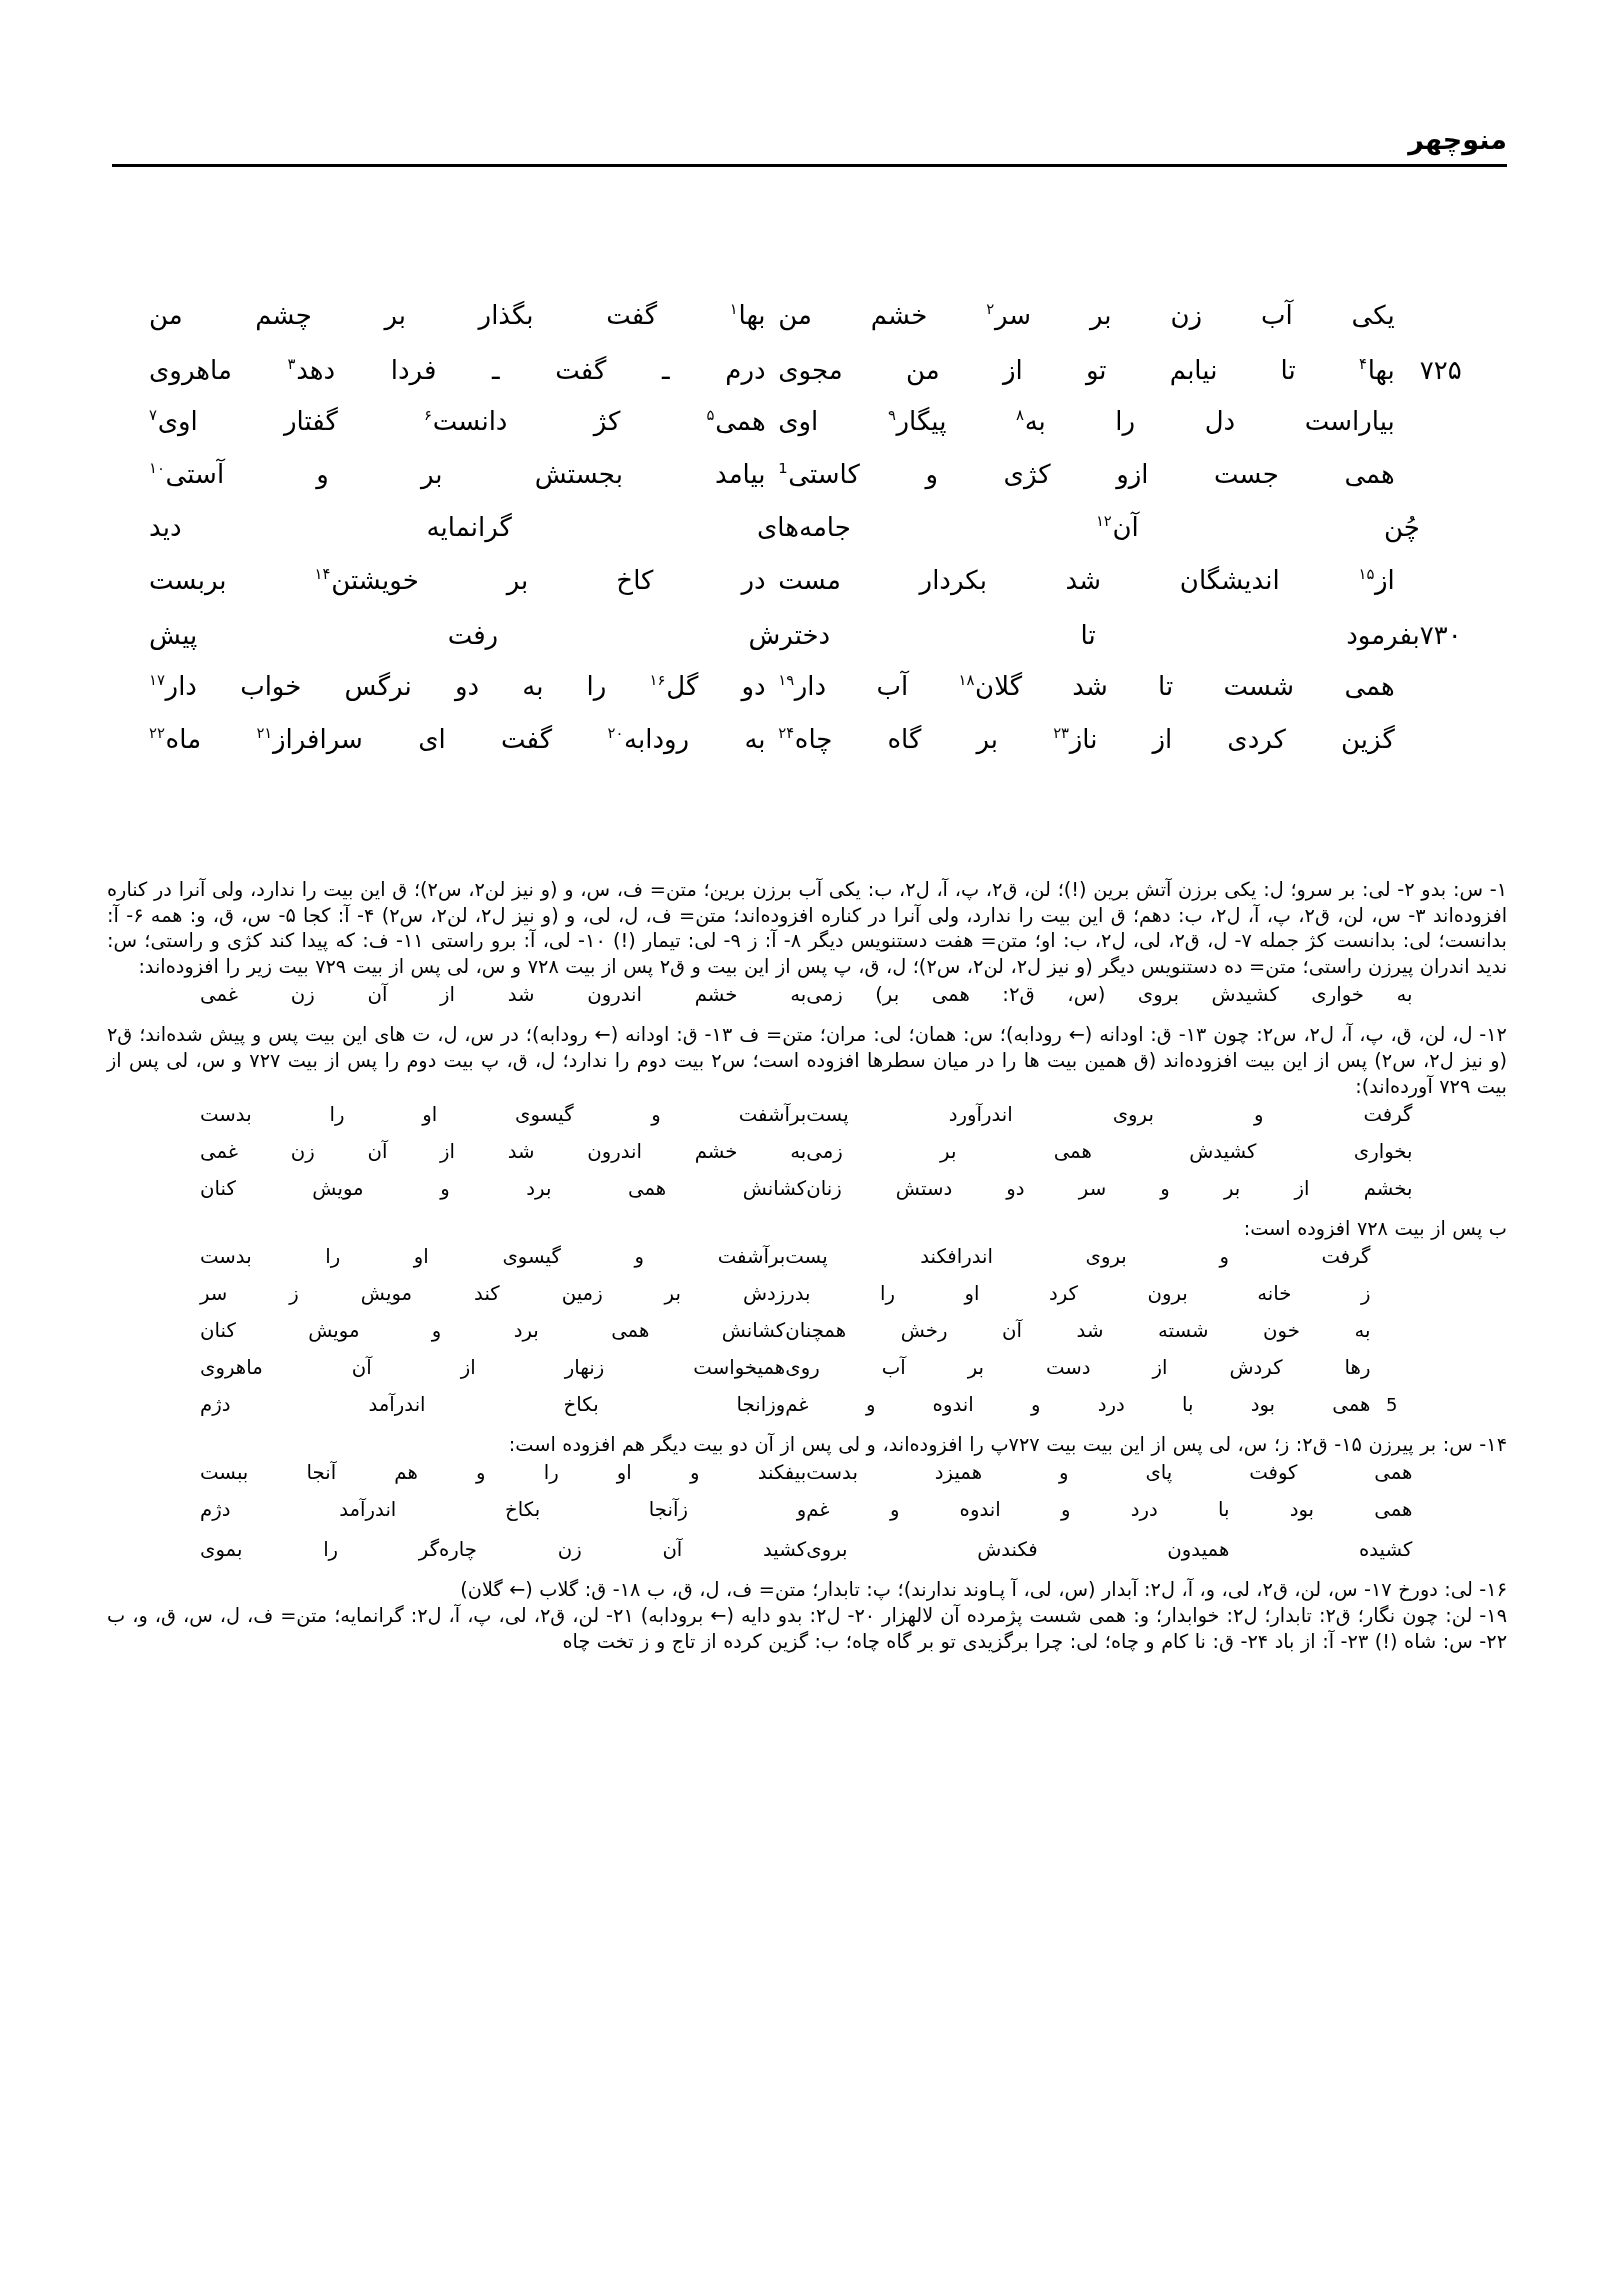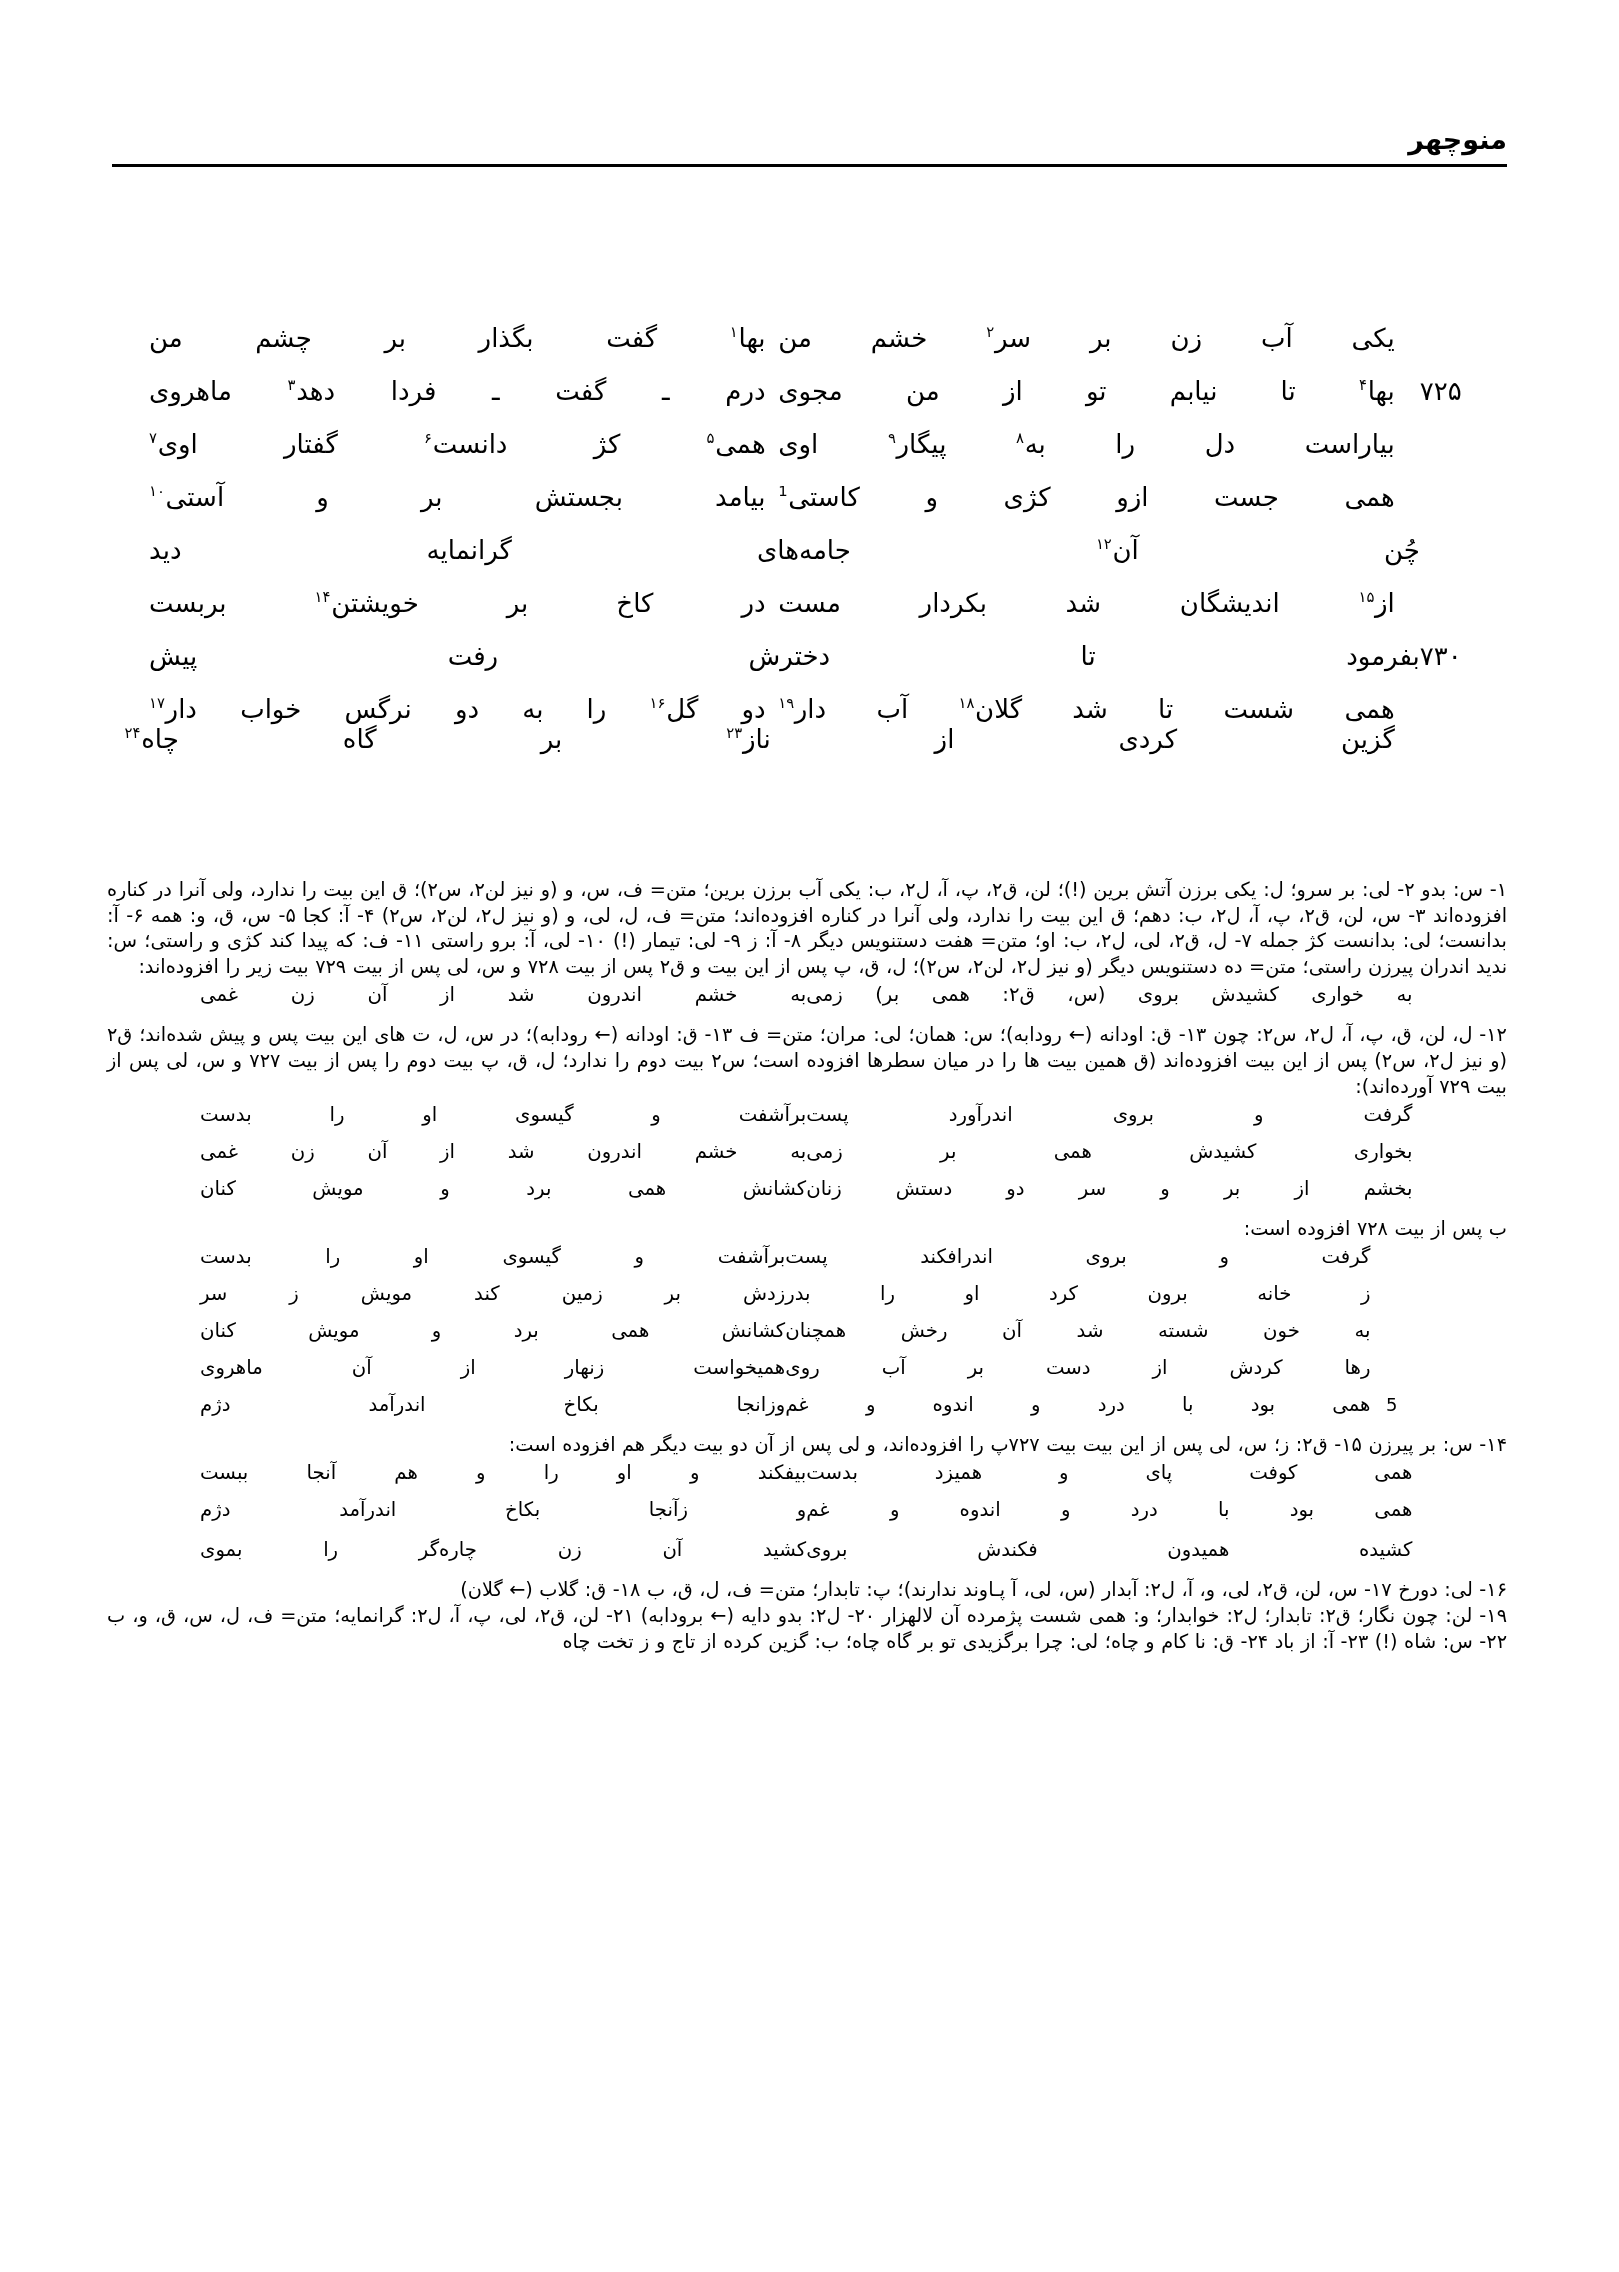--- a/index.html
+++ b/index.html
@@ -65,21 +65,21 @@
     letter-spacing: 0.7px;
   }
   .hemistich {
     flex: 1 1 0;
     text-align: justify;
     text-align-last: justify;
     white-space: nowrap;
     font-size: 26px;
     line-height: 1.0;
   }
-  .hemistich.right { padding-left: 37px; margin-top: 23px; }
+  .hemistich.right { padding-left: 37px; }
   .hemistich.left  { padding-right: 25px; padding-left: 12.6px; }
 
   sup.fn {
     font-size: 14.8px;
     vertical-align: super;
     line-height: 0;
     margin-right: 0.7px;
   }
 
   
@@ -196,20 +196,21 @@
 
     <div class="verse-row">
       <div class="verse-num"></div>
       <div class="hemistich left">همی شست تا شد گلان<sup class="fn">۱۸</sup> آب دار<sup class="fn">۱۹</sup></div>
       <div class="hemistich right">دو گل<sup class="fn">۱۶</sup> را به دو نرگس خواب دار<sup class="fn">۱۷</sup></div>
     </div>
 
     <div class="verse-row">
       <div class="verse-num"></div>
       <div class="hemistich left">گزین کردی از ناز<sup class="fn">۲۳</sup> بر گاه چاه<sup class="fn">۲۴</sup></div>
+      <div class="hemistich right">به رودابه<sup class="fn">۲۰</sup> گفت ای سرافراز<sup class="fn">۲۱</sup> ماه<sup class="fn">۲۲</sup></div>
     </div>
 
   </div>
 
   <div class="apparatus">
 
     <p class="app-para">۱- س: بدو    ۲- لی: بر سرو؛ ل: یکی برزن آتش برین (!)؛ لن، ق۲، پ، آ، ل۲، ب: یکی آب برزن برین؛ متن= ف، س، و (و نیز لن۲، س۲)؛ ق این بیت را ندارد، ولی آنرا در کناره افزوده‌اند    ۳- س، لن، ق۲، پ، آ، ل۲، ب: دهم؛ ق این بیت را ندارد، ولی آنرا در کناره افزوده‌اند؛ متن= ف، ل، لی، و (و نیز ل۲، لن۲، س۲)    ۴- آ: کجا    ۵- س، ق، و: همه    ۶- آ: بدانست؛ لی: بدانست کژ جمله    ۷- ل، ق۲، لی، ل۲، ب: او؛ متن= هفت دستنویس دیگر    ۸- آ: ز    ۹- لی: تیمار (!)    ۱۰- لی، آ: برو راستی    ۱۱- ف: که پیدا کند کژی و راستی؛ س: ندید اندران پیرزن راستی؛ متن= ده دستنویس دیگر (و نیز ل۲، لن۲، س۲)؛ ل، ق، پ پس از این بیت و ق۲ پس از بیت ۷۲۸ و س، لی پس از بیت ۷۲۹ بیت زیر را افزوده‌اند:</p>
 
     <div class="inset-verses">
       <div class="inset-row">

